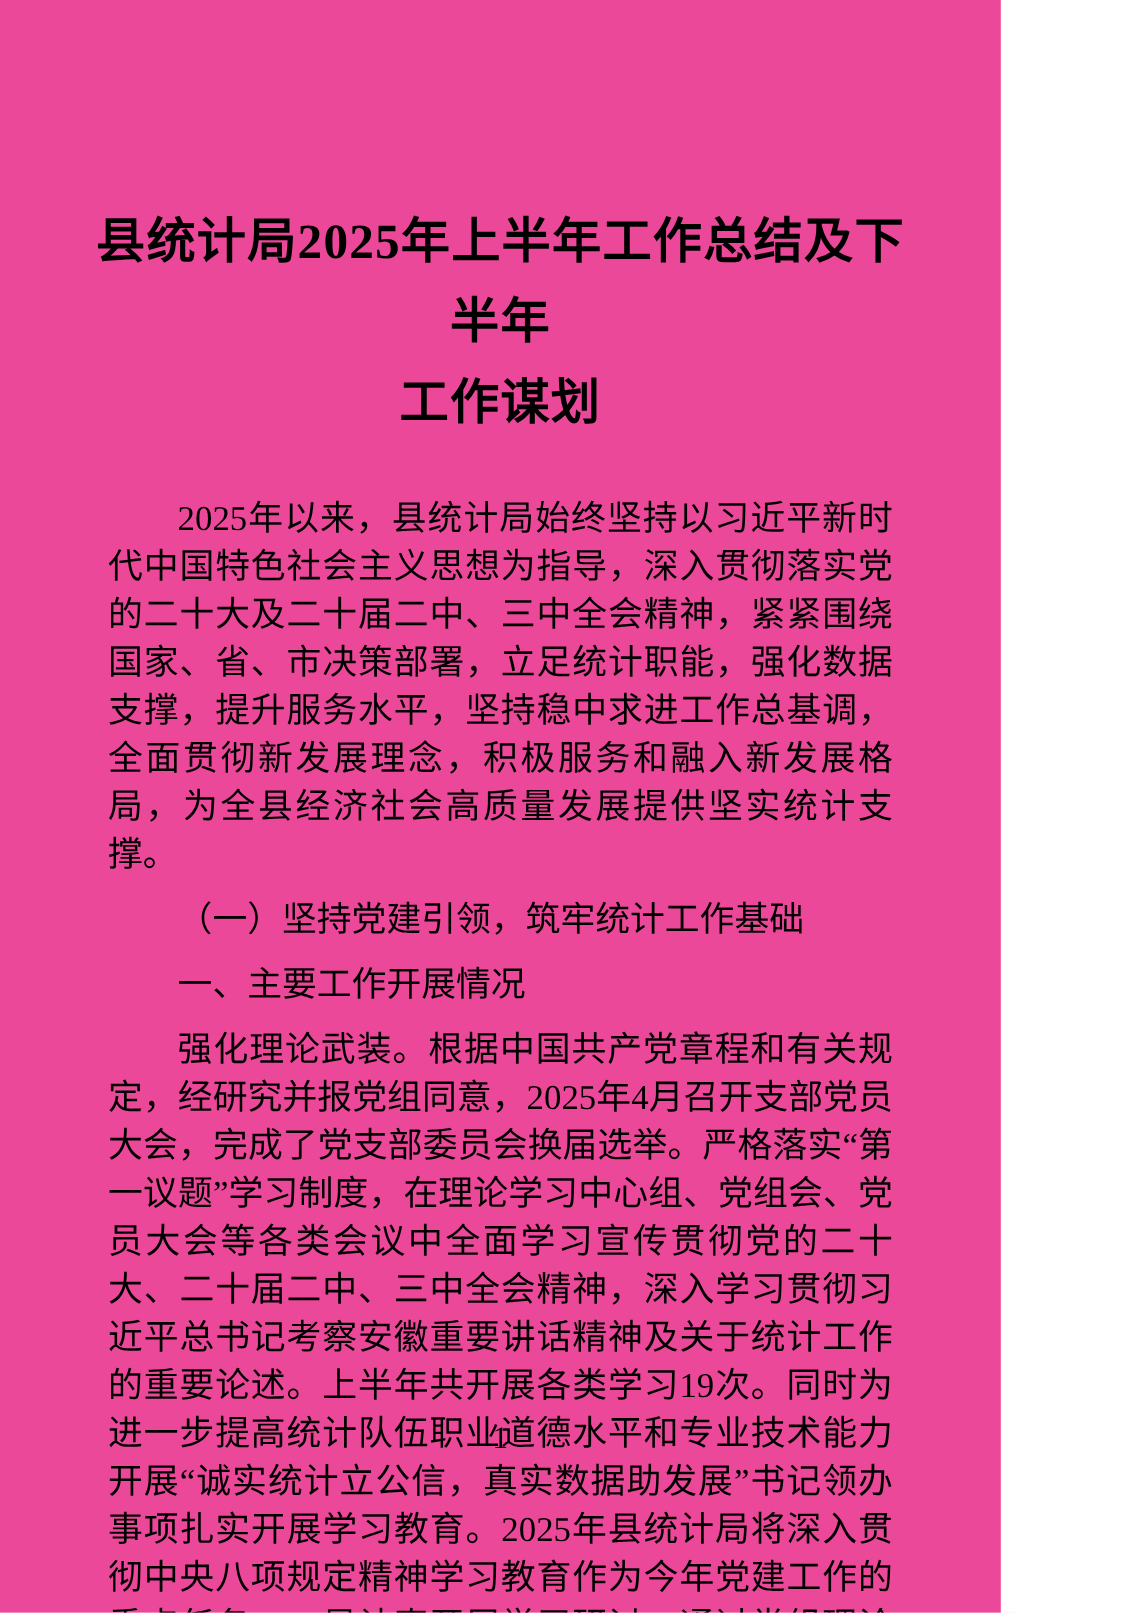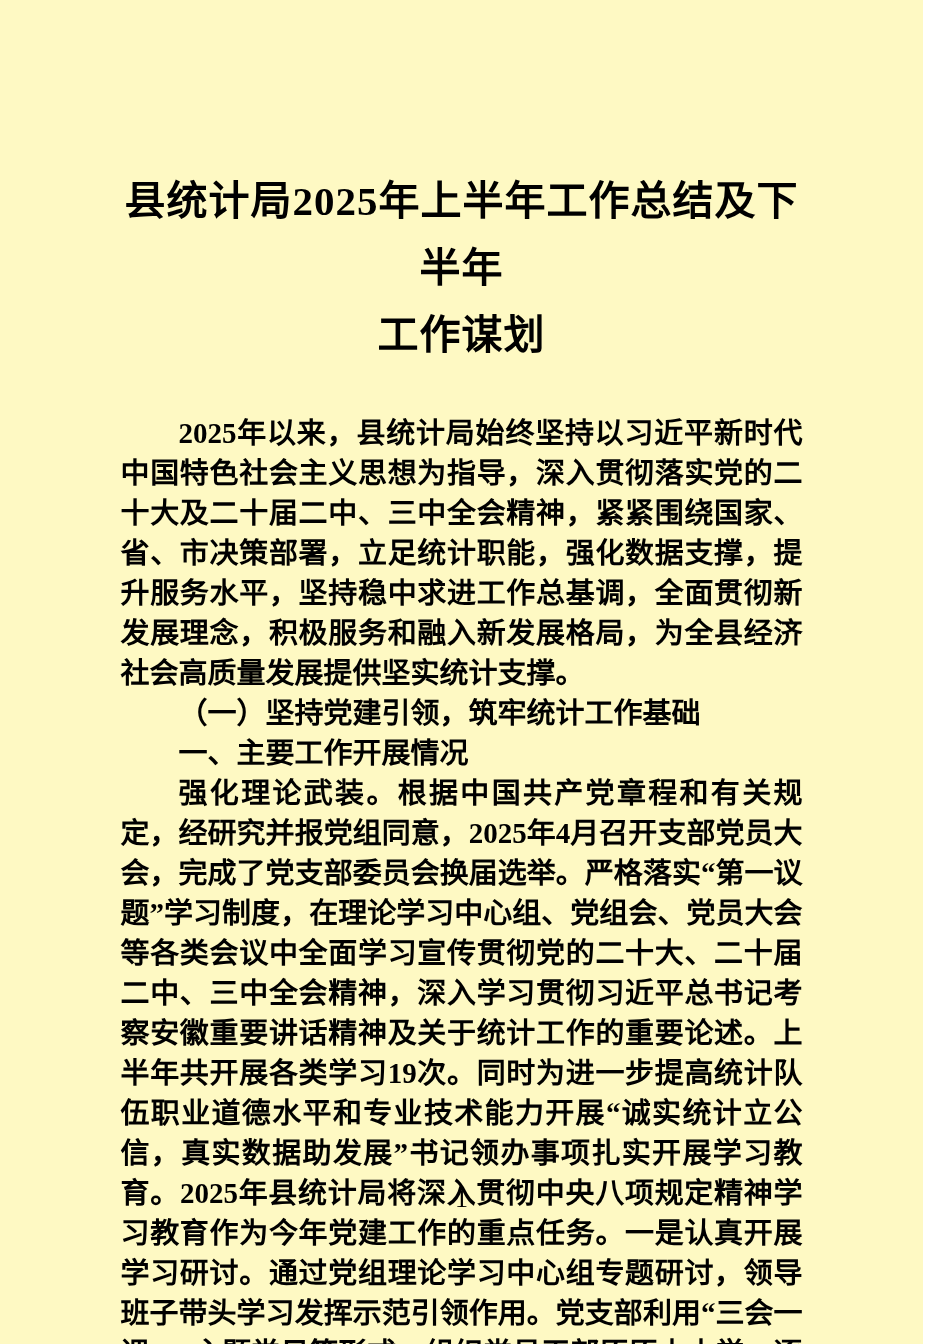--- a/index.html
+++ b/index.html
@@ -2,23 +2,23 @@
 <html lang="zh-CN"><head>
 <meta charset="utf-8">
 <style>
   html, body {
     margin: 0;
     padding: 0;
     background: #ffffff;
   }
   .page {
     position: relative;
-    width: 923px;
+    width: 834px;
     height: 1344px;
-    background: #fef9c3;
+    background: #ec4899;
     overflow: hidden;
     font-family: "Liberation Serif", "DejaVu Serif", serif;
     color: #000000;
   }
   .content {
     width: 682px;
     margin: 0 auto;
     padding-top: 168px;
   }
   .doc-title {
@@ -32,23 +32,22 @@
   .doc-title .title-line {
     display: block;
   }
   .doc-body {
     font-size: 29px;
     line-height: 40px;
     text-align: justify;
     text-justify: inter-ideograph;
   }
   .para {
-    margin: 0;
+    margin: 14px;
     text-indent: 2em;
-    font-weight: bold;
   }
   .para.heading-1,
   .para.heading-2 {
     text-indent: 2em;
   }
   .page-number {
     position: absolute;
     left: 0;
     top: 1182px;
     width: 100%;

